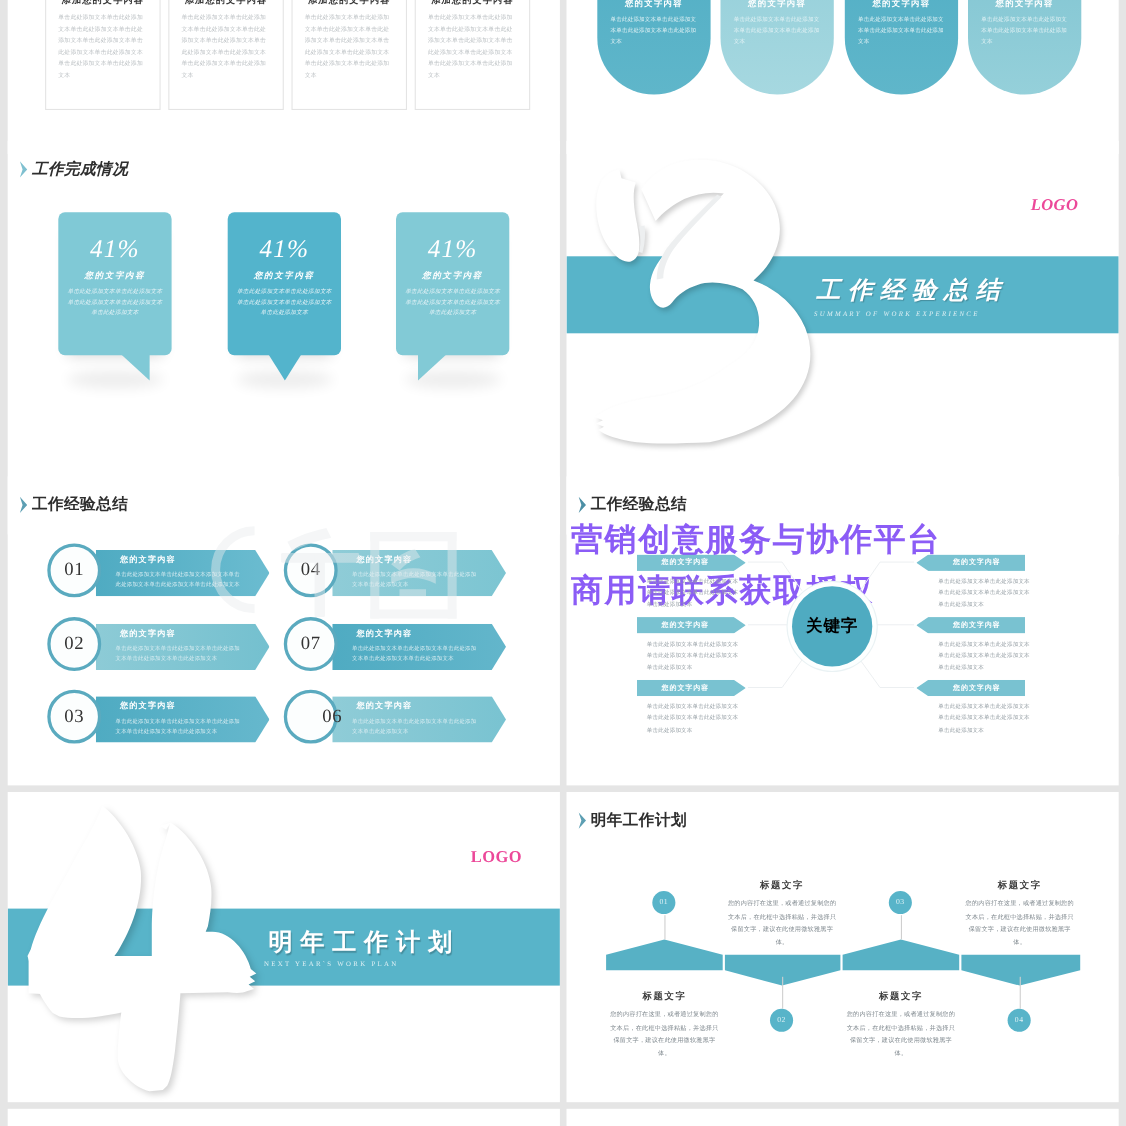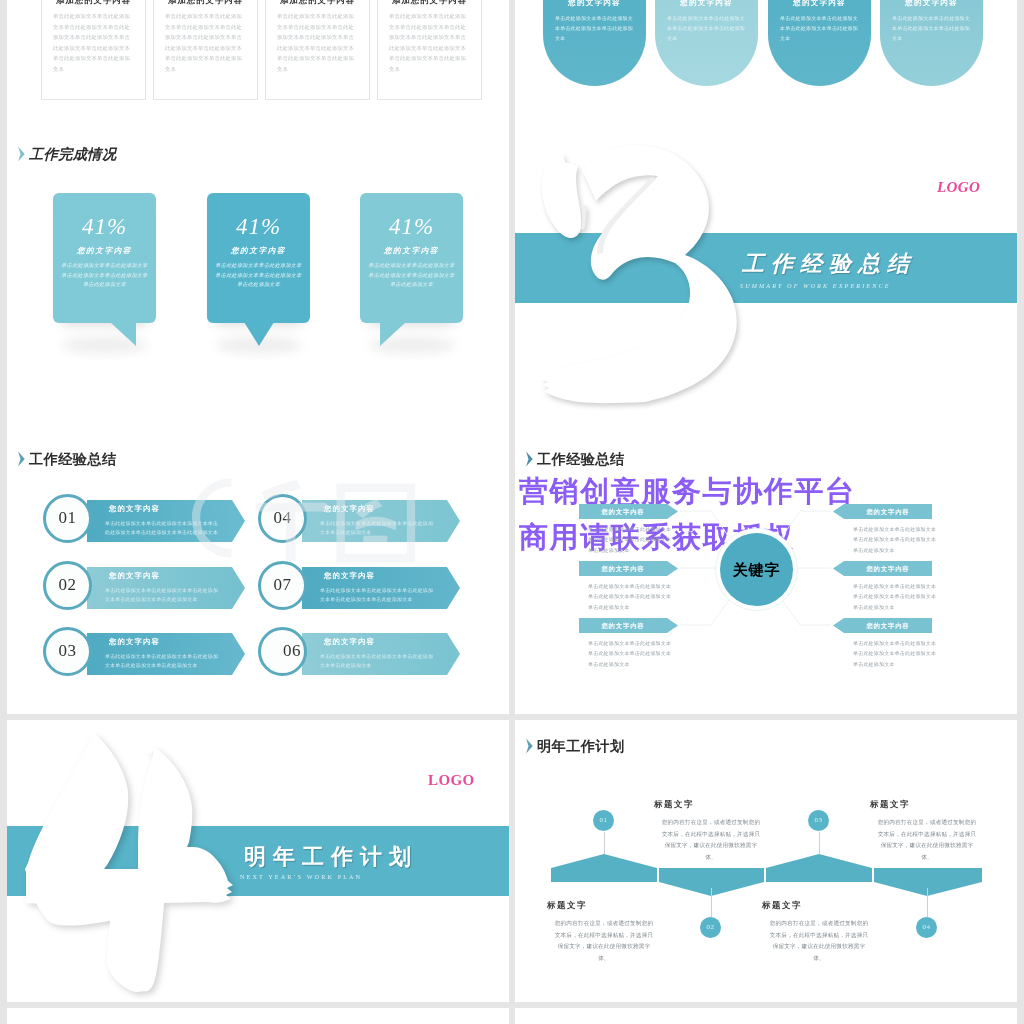--- a/index.html
+++ b/index.html
@@ -79,21 +79,21 @@
              text-align:center;color:#000000;font-size:15px;line-height:16px;font-weight:bold;letter-spacing:.8px;}
   .kw-tab{position:absolute;height:15px;}
   .kw-body{position:absolute;font-size:5px;line-height:10.4px;color:#97a0a6;
            font-family:"Liberation Serif",serif;letter-spacing:.2px;}
 
   
   .zz-num{position:absolute;width:21px;height:21px;border-radius:50%;background:#58b4c9;}
   .zz-num span{position:absolute;left:0;right:0;top:6px;text-align:center;color:#ddf1f5;
                font-size:7px;font-family:"Liberation Serif",serif;letter-spacing:.5px;}
   .zz-stem{position:absolute;width:1px;background:#cfcfcf;}
-  .zz-t{position:absolute;font-size:8.5px;font-weight:bold;color:#3b3b3b;
+  .zz-t{position:absolute;text-align:center;font-size:8.5px;font-weight:bold;color:#3b3b3b;
         font-family:Liberation Mono, monospace;letter-spacing:1.5px;}
   .zz-b{position:absolute;text-align:center;font-size:5.6px;line-height:11.6px;color:#7e878d;
         font-family:"Liberation Serif",serif;letter-spacing:.2px;}
 </style>
 </head>
 <body>
 
 <div class="page">
 
   <div class="slide col1 rowA">
@@ -242,21 +242,21 @@
         clip-path:polygon(0 0,145px 0,158px 21px,145px 42px,0 42px);"></div>
       <div class="ar-circ" style="left:251px;top:128px"></div>
       <div class="ar-num" style="left:251px;top:142px;width:49px">07</div>
       <div class="ar-t" style="left:317px;top:139px;width:110px">您的文字内容</div>
       <div class="ar-b" style="left:313px;top:153px;width:118px">单击此处添加文本单击此处添加文本单击此处添加文本单击此处添加文本单击此处添加文本</div>
     </div>
         <div>
       <div class="ar-bar" style="left:295px;top:200px;width:158px;background:linear-gradient(90deg,#8fccd7 0%,#79c3d1 100%);
         clip-path:polygon(0 0,145px 0,158px 21px,145px 42px,0 42px);"></div>
       <div class="ar-circ" style="left:251px;top:194px"></div>
-      <div class="ar-num" style="left:254px;top:208px;width:62px">06</div>
+      <div class="ar-num" style="left:264px;top:208px;width:62px">06</div>
       <div class="ar-t" style="left:317px;top:205px;width:110px">您的文字内容</div>
       <div class="ar-b" style="left:313px;top:219px;width:118px">单击此处添加文本单击此处添加文本单击此处添加文本单击此处添加文本</div>
     </div>
       </div>
   </div>
 
   <div class="slide col2 rowC">
     <div class="sec-head">
       <svg class="chev" viewBox="0 0 10 19">
         <path d="M1.2 1.3 L8.6 9.5 L1.2 17.7 L3.9 9.5 Z" fill="#4c8fa5"></path>

